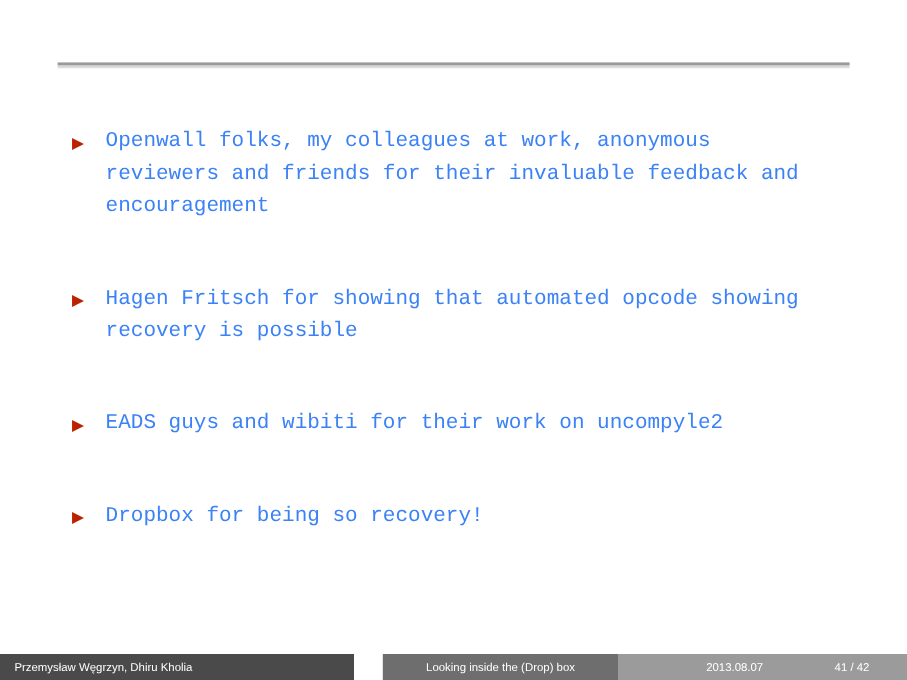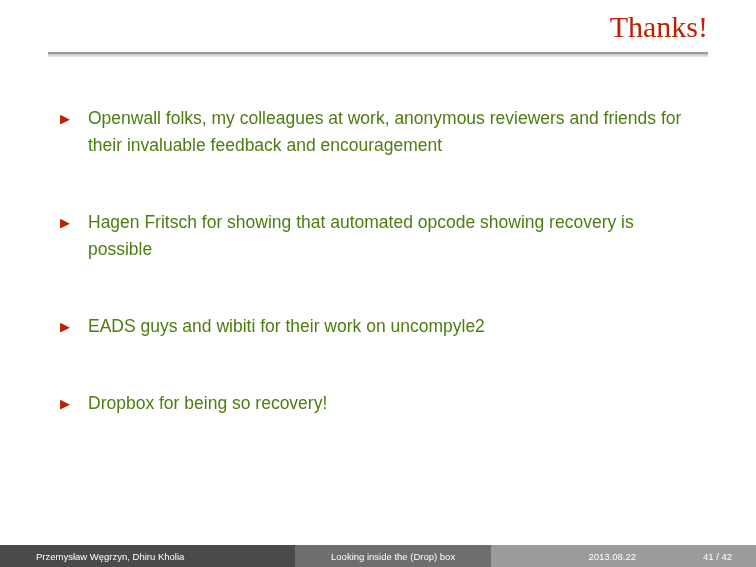--- a/index.html
+++ b/index.html
@@ -60,75 +60,76 @@
     width: 28px;
     color: #bb2200;
     font-size: 13px;
     line-height: 26px;
     padding-top: 1px;
   }
   .bullet-text {
     flex: 1 1 auto;
     font-size: 17.5px;
     line-height: 27px;
-    color: #4d7c0f;
+    color: #3b82f6;
     max-width: 600px;
+    font-family: Liberation Mono, monospace;
   }
   .bullet-row.b1 .bullet-text { max-width: 600px; }
   .bullet-row.b2 .bullet-text { max-width: 610px; }
   .footer {
     position: absolute;
     left: 0;
     right: 0;
     bottom: 0;
     height: 22px;
     display: flex;
     font-size: 9.5px;
     color: #ffffff;
   }
   .footer-author {
     flex: 0 0 39%;
     background: #4a4a4a;
     display: flex;
     align-items: center;
-    padding-left: 36px;
+    padding-left: 12px;
     box-sizing: border-box;
   }
   .footer-talk {
     flex: 0 0 26%;
     background: #6e6e6e;
     display: flex;
     align-items: center;
     justify-content: center;
     box-sizing: border-box;
+    margin-left: 24px;
   }
   .footer-meta {
     flex: 1 1 auto;
     background: #9b9b9b;
     display: flex;
     align-items: center;
     justify-content: flex-end;
     padding-right: 24px;
     box-sizing: border-box;
   }
   .footer-date {
     margin-right: 52px;
   }
   .footer-page {
     min-width: 44px;
-    text-align: right;
+    text-align: center;
   }
 </style>
 </head>
 <body>
 
 <div class="slide">
 
   <div class="title-area">
-    <div class="slide-title">Thanks!</div>
     <div class="title-rule"></div>
   </div>
 
   <div class="content">
 
     <div class="bullet-row b1">
       <span class="bullet-marker">▶</span>
       <span class="bullet-text">Openwall folks, my colleagues at work, anonymous reviewers and friends for their invaluable feedback and encouragement</span>
     </div>
 
@@ -146,18 +147,18 @@
       <span class="bullet-marker">▶</span>
       <span class="bullet-text">Dropbox for being so recovery!</span>
     </div>
 
   </div>
 
   <div class="footer">
     <div class="footer-author">Przemysław Węgrzyn, Dhiru Kholia</div>
     <div class="footer-talk">Looking inside the (Drop) box</div>
     <div class="footer-meta">
-      <span class="footer-date">2013.08.22</span>
+      <span class="footer-date">2013.08.07</span>
       <span class="footer-page">41 / 42</span>
     </div>
   </div>
 
 </div>
 
 </body></html>

